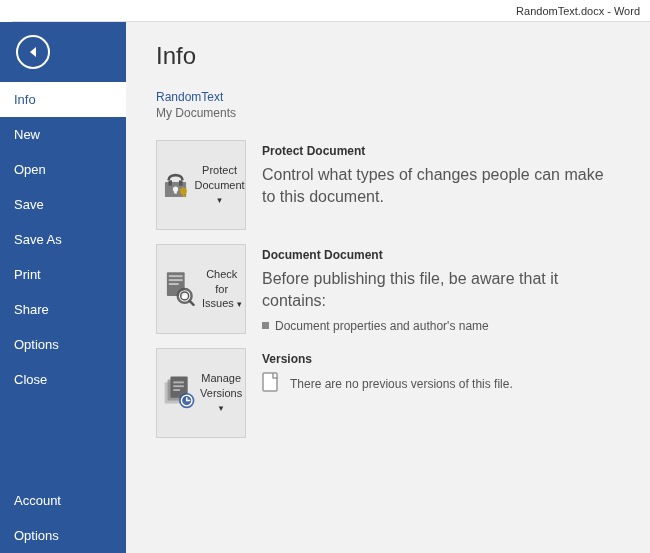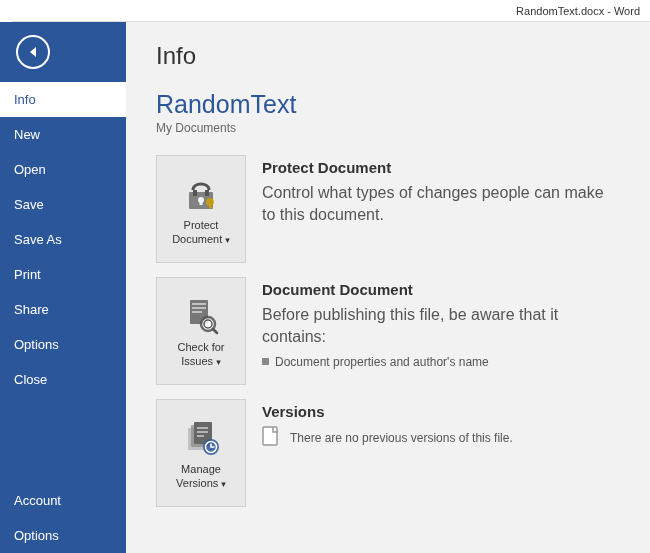--- a/index.html
+++ b/index.html
@@ -92,21 +92,21 @@
     }
 
     .page-title {
       font-size: 24px;
       font-weight: 300;
       color: #333;
       margin-bottom: 20px;
     }
 
     .doc-title {
-      font-size: 25px;
+      font-size: 12px;
       color: #2b579a;
       font-weight: 400;
       margin-bottom: 2px;
     }
 
     .doc-path {
       font-size: 12px;
       color: #666;
       margin-bottom: 20px;
     }
@@ -114,25 +114,25 @@
     
     .info-section {
       display: flex;
       align-items: flex-start;
       margin-bottom: 14px;
       background: transparent;
     }
 
     .info-icon-box {
       width: 90px;
-      height: 108px;
+      height: 90px;
       background: #e8e8e8;
       border: 1px solid #d0d0d0;
       display: flex;
-      flex-direction: column;
+      flex-direction: row;
       align-items: center;
       justify-content: center;
       margin-right: 16px;
       flex-shrink: 0;
       cursor: pointer;
     }
 
     .icon-svg {
       width: 42px;
       height: 42px;
@@ -149,21 +149,21 @@
     .icon-label .dropdown-arrow {
       font-size: 9px;
     }
 
     .info-text {
       flex: 1;
       padding-top: 4px;
     }
 
     .info-heading {
-      font-size: 15px;
+      font-size: 12px;
       font-weight: 600;
       color: #333;
       margin-bottom: 6px;
     }
 
     .info-desc {
       font-size: 16px;
       color: #555;
       line-height: 1.4;
       margin-bottom: 6px;

